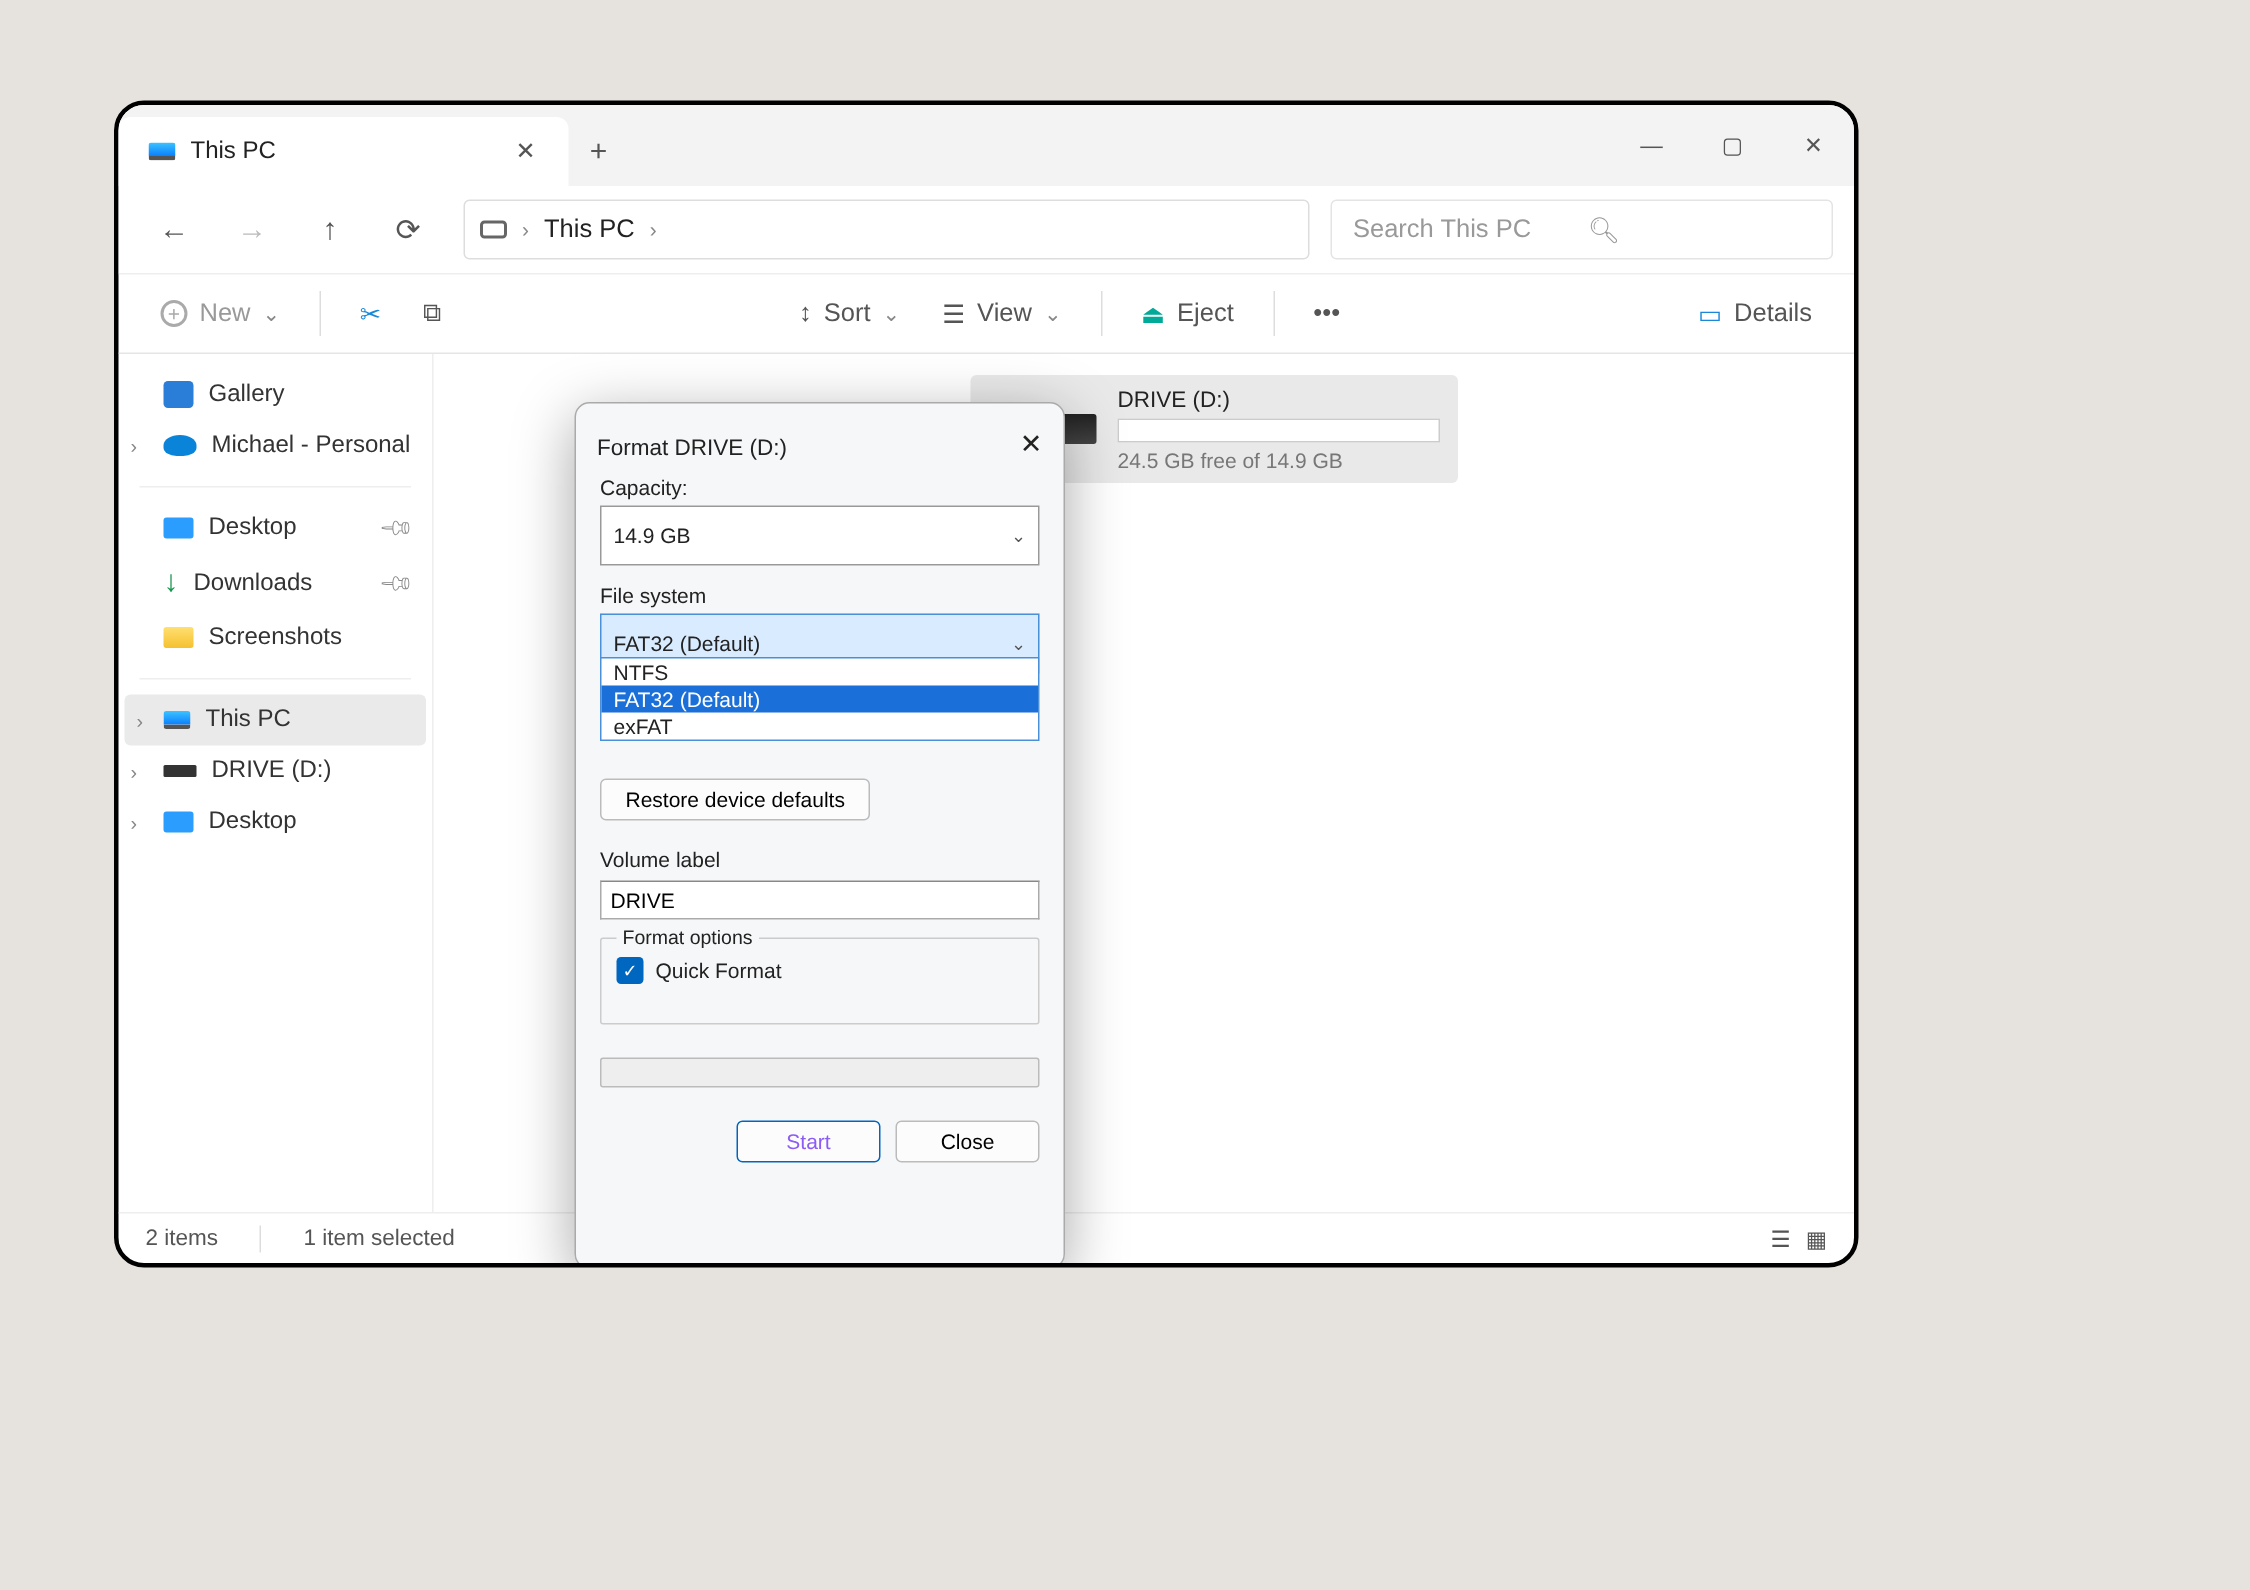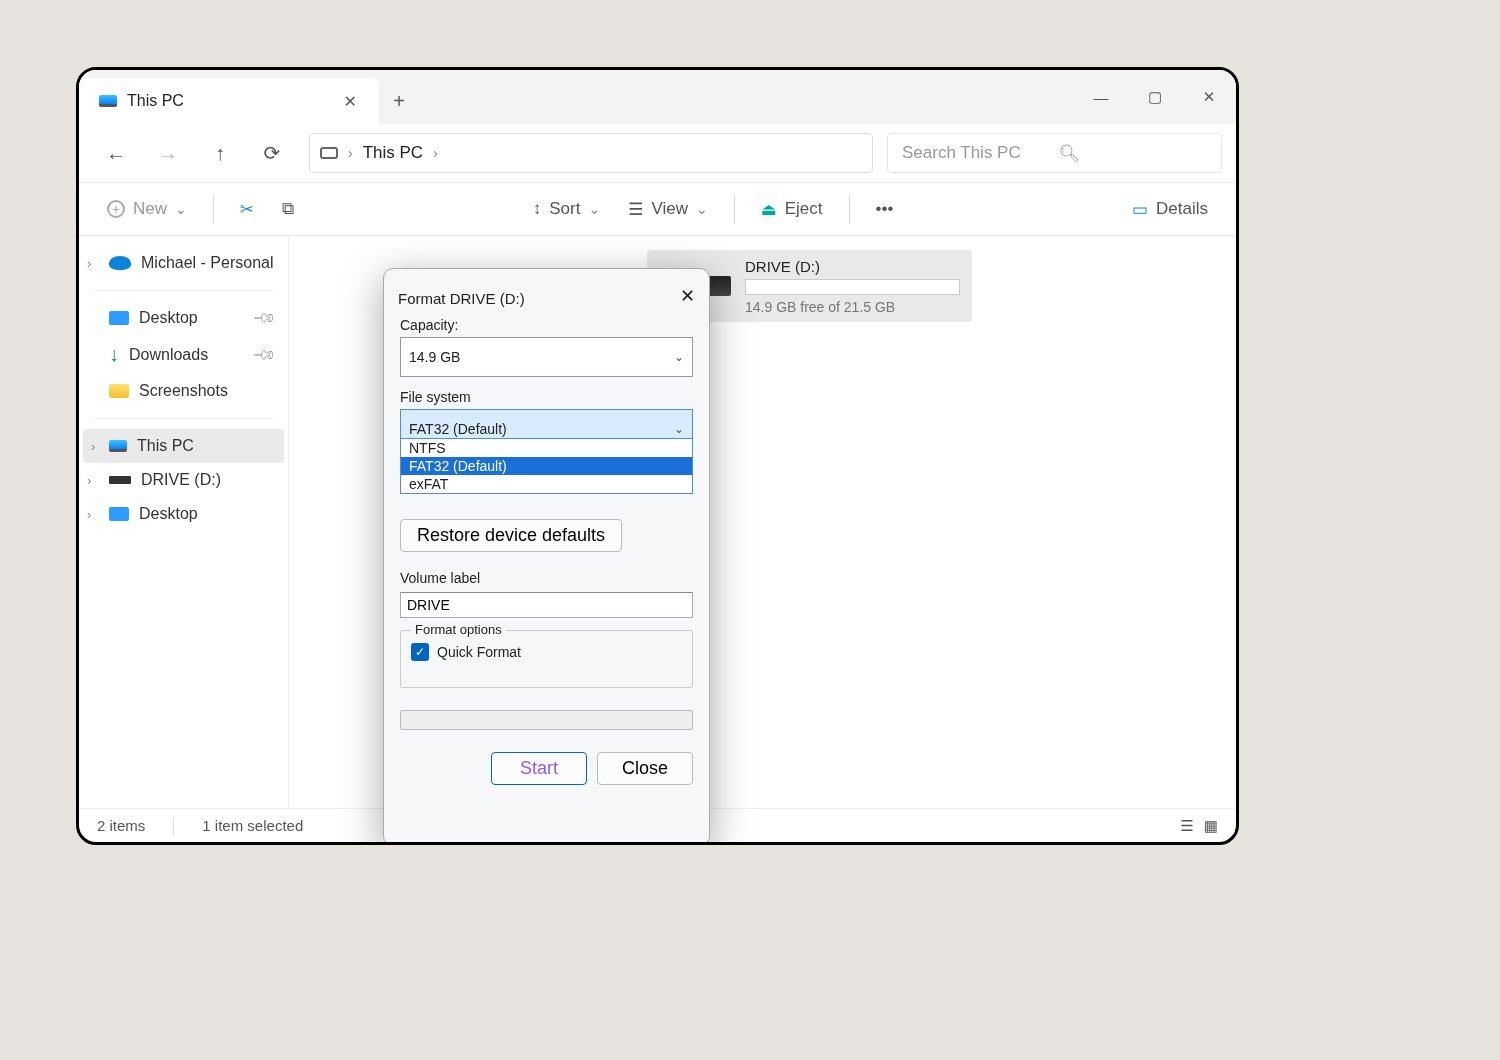--- a/index.html
+++ b/index.html
@@ -79,21 +79,21 @@
   .dlg-title { height:38px; display:flex; align-items:flex-end; padding:0 14px; font-size:15px; color:#222;}
   .dlg-title .x { margin-left:auto; font-size:18px; cursor:pointer;}
   .dlg-body { padding: 6px 16px; font-size:14px; color:#222;}
   .dlg-label { font-size:14px; margin-top:4px; margin-bottom:4px;}
   .dlg-select { width:100%; height:40px; border:1px solid #999; background:#fff; display:flex; align-items:center; padding:0 8px; font-size:14px; position:relative;}
   .dlg-select.active { background:#d9ecff; border-color:#4a90d9;}
   .dlg-select .arr { margin-left:auto; color:#555; font-size:12px;}
   .dropdown { position:absolute; top:28px; left:-1px; right:-1px; background:#fff; border:1px solid #4a90d9; z-index:5;}
   .dd-opt { padding:1px 8px; font-size:14px;}
   .dd-opt.sel { background:#1a6fd8; color:#fff;}
-  .dlg-btn { background:#fcfcfc; border:1px solid #bbb; border-radius:4px; padding:5px 16px; font-size:18px; cursor:pointer;}
+  .dlg-btn { background:#fcfcfc; border:1px solid #bbb; border-radius:4px; padding:5px 16px; font-size:14px; cursor:pointer;}
   .restore { margin-top:70px; display:inline-block;}
   .vol-input { width:100%; height:26px; border:1px solid #aaa; border-top-color:#888; padding:0 6px; font-size:14px; background:#fff; margin-top:2px;}
   .fieldset { border:1px solid #ccc; border-radius:2px; padding:12px 10px 26px; margin-top:12px; position:relative;}
   .fieldset .legend { position:absolute; top:-9px; left:10px; background:#f6f7f8; padding:0 4px; font-size:13px;}
   .qf { display:flex; align-items:center; gap:8px;}
   .qf .cb { width:18px; height:18px; background:#0067c0; border-radius:3px; display:flex; align-items:center; justify-content:center; color:#fff; font-size:12px;}
   .progress { height:20px; border:1px solid #bbb; background:#eee; margin-top:22px; border-radius:2px;}
   .dlg-footer { display:flex; gap:10px; justify-content:flex-end; padding: 16px; }
   .dlg-footer .dlg-btn { width:96px; text-align:center;}
   .dlg-footer .start { border-color:#0067c0; color:#8b5cf6;}
@@ -170,20 +170,24 @@
     <div class="spacer"></div>
     <div class="tb-btn">
         <span style="color:#1a88d8">▭</span>
         <span>Details</span>
       </div>
   </div>
 
   <div class="body">
     <div class="sidebar">
       <div class="sb-item">
+          <span class="icon ic-gallery"></span>
+          <span>Gallery</span>
+        </div>
+      <div class="sb-item">
           <span class="expander">›</span>
           <span class="icon ic-cloud"></span>
           <span>Michael - Personal</span>
         </div>
       <div class="sb-sep"></div>
       <div class="sb-item">
           <span class="icon ic-desktop"></span>
           <span>Desktop</span>
           <span class="pin">📌︎</span>
         </div>
@@ -213,21 +217,21 @@
           <span>Desktop</span>
         </div>
     </div>
     <div class="main">
       <div class="drive-card">
         <div class="chk">✓</div>
         <div class="usb-ic"></div>
         <div class="dc-info">
           <div class="dc-name">DRIVE (D:)</div>
           <div class="dc-bar"></div>
-          <div class="dc-free">14.9 GB free of 21.5 GB</div>
+          <div class="dc-free">24.5 GB free of 14.9 GB</div>
         </div>
       </div>
     </div>
   </div>
 
   <div class="statusbar">
     <span>2 items</span>
     <span class="vdiv"></span>
     <span>1 item selected</span>
     <div class="view-toggles">

